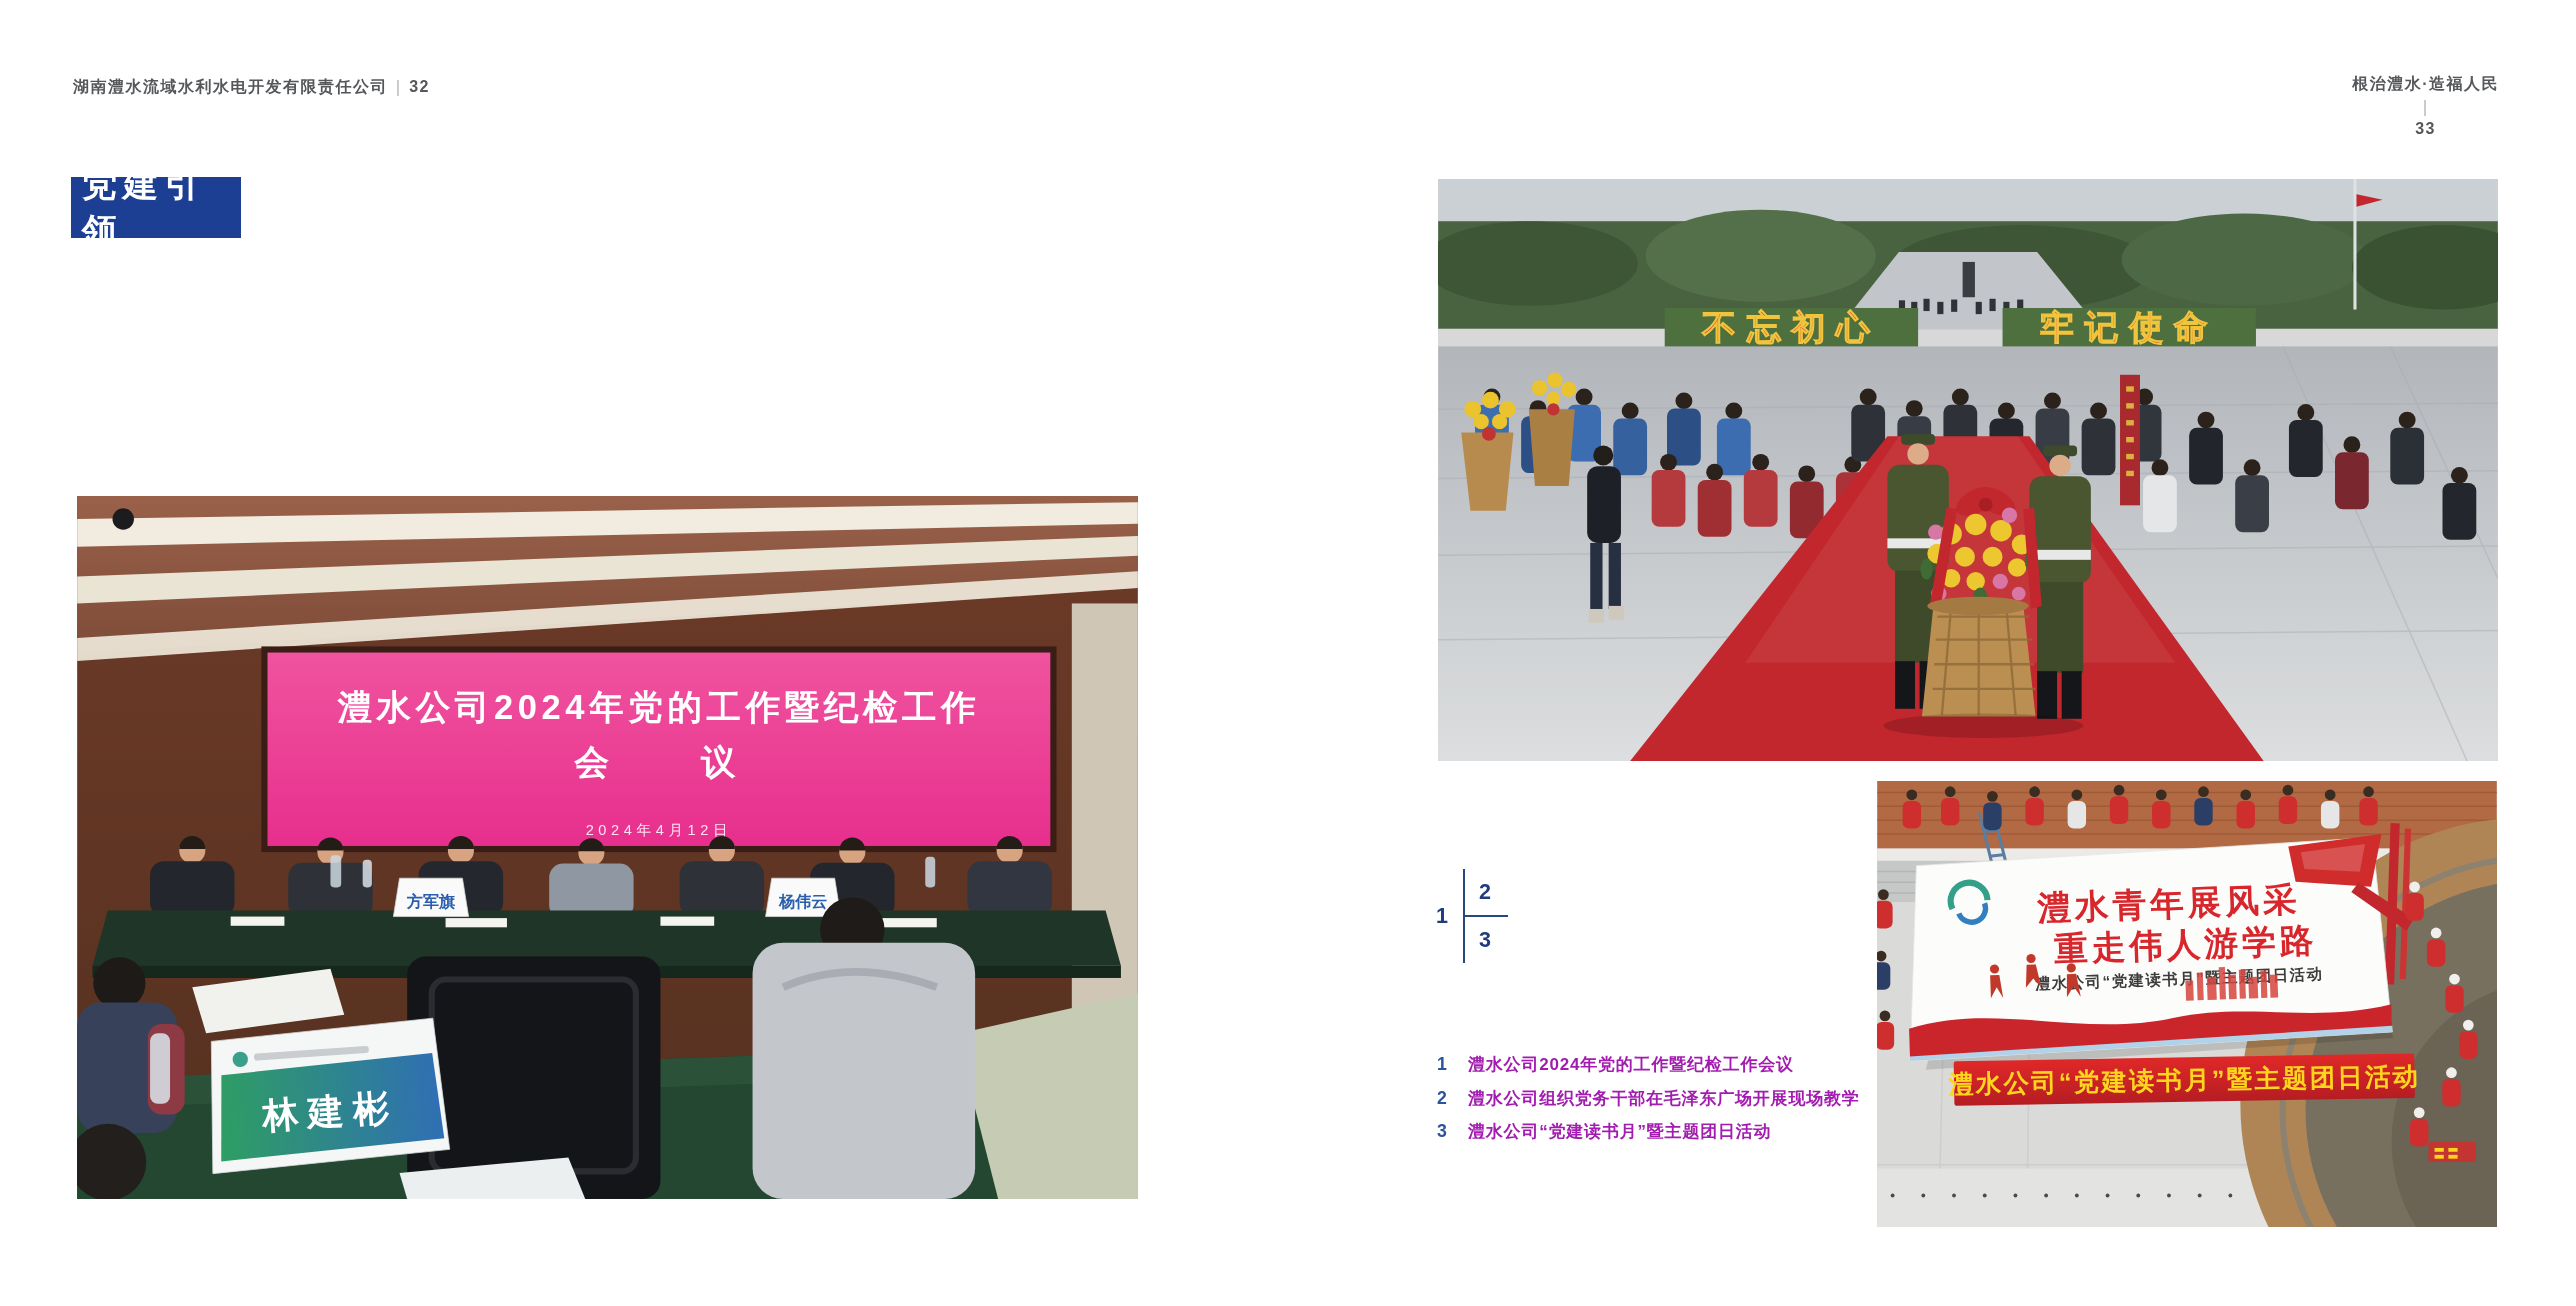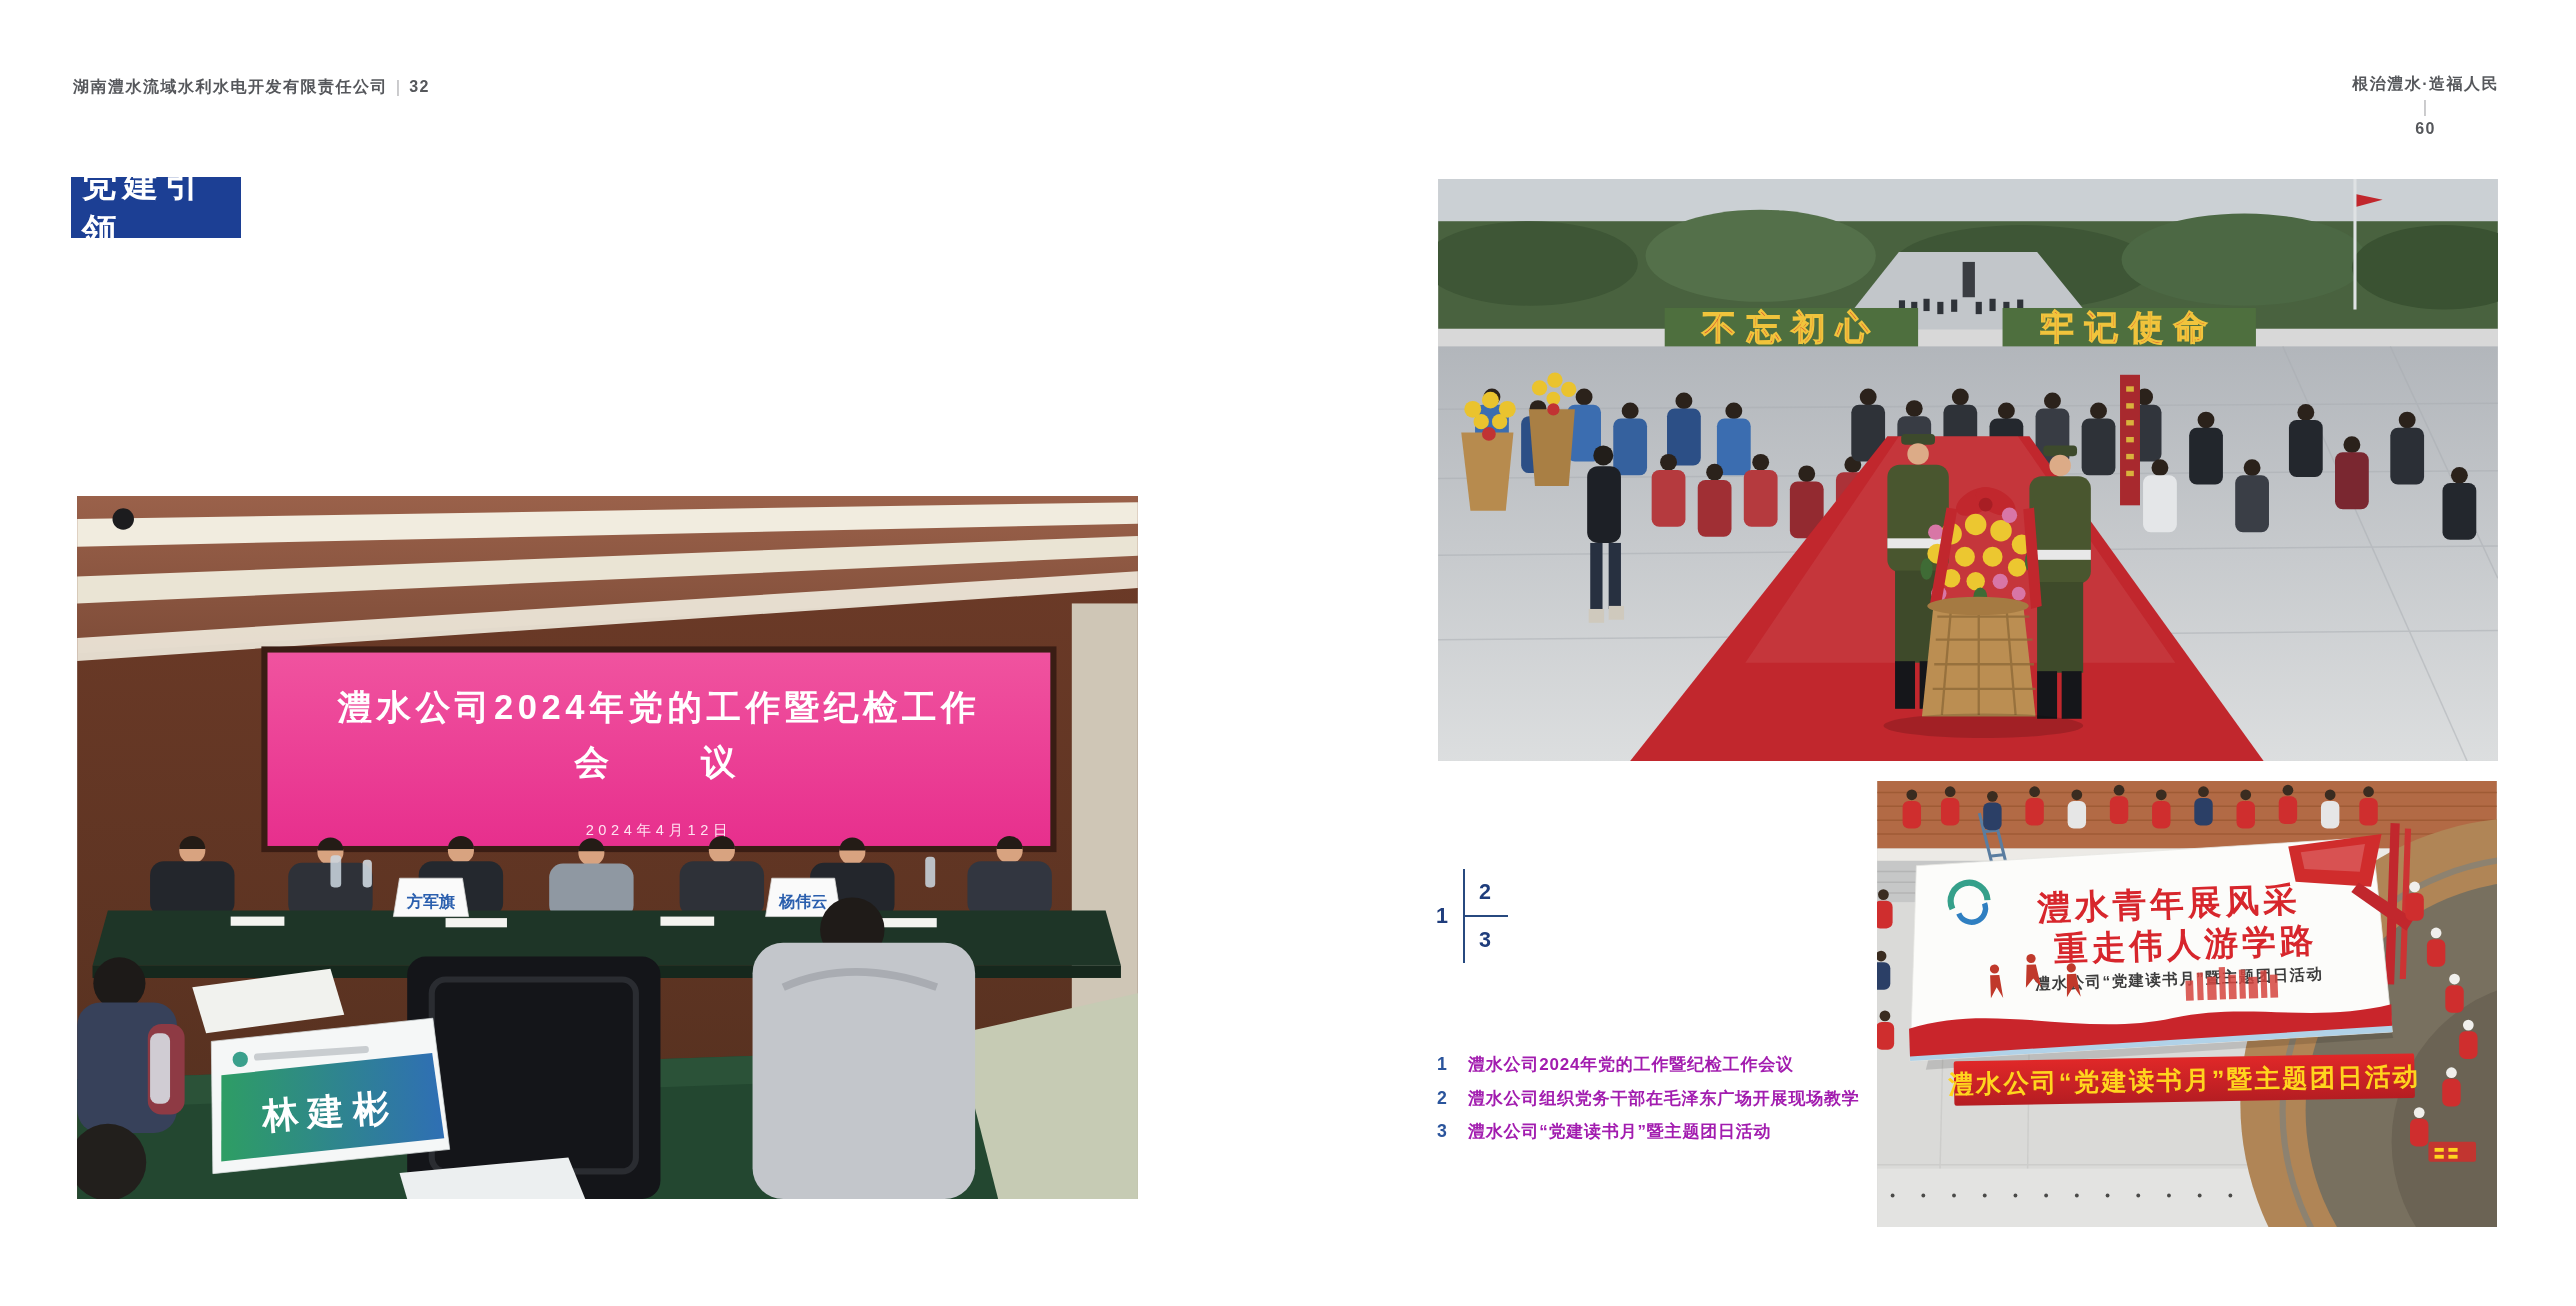--- a/index.html
+++ b/index.html
@@ -37,21 +37,21 @@
 <div class="page">
 
   <div class="hdr hdr-left">
     <span>湖南澧水流域水利水电开发有限责任公司</span>
     <span class="divider">｜</span>
     <span>32</span>
   </div>
   <div class="hdr hdr-right">
     <span>根治澧水·造福人民</span>
     <span class="divider">｜</span>
-    <span>60</span>
+    <span>33</span>
   </div>
 
   <div class="badge">党建引领</div>
 
 
   <div class="photo" id="photo1">
     <svg width="1061" height="703" viewBox="0 0 1382 916">
       <defs>
         <linearGradient id="pinkScr" x1="0" y1="0" x2="0" y2="1">
           <stop offset="0" stop-color="#f0539f"></stop>

